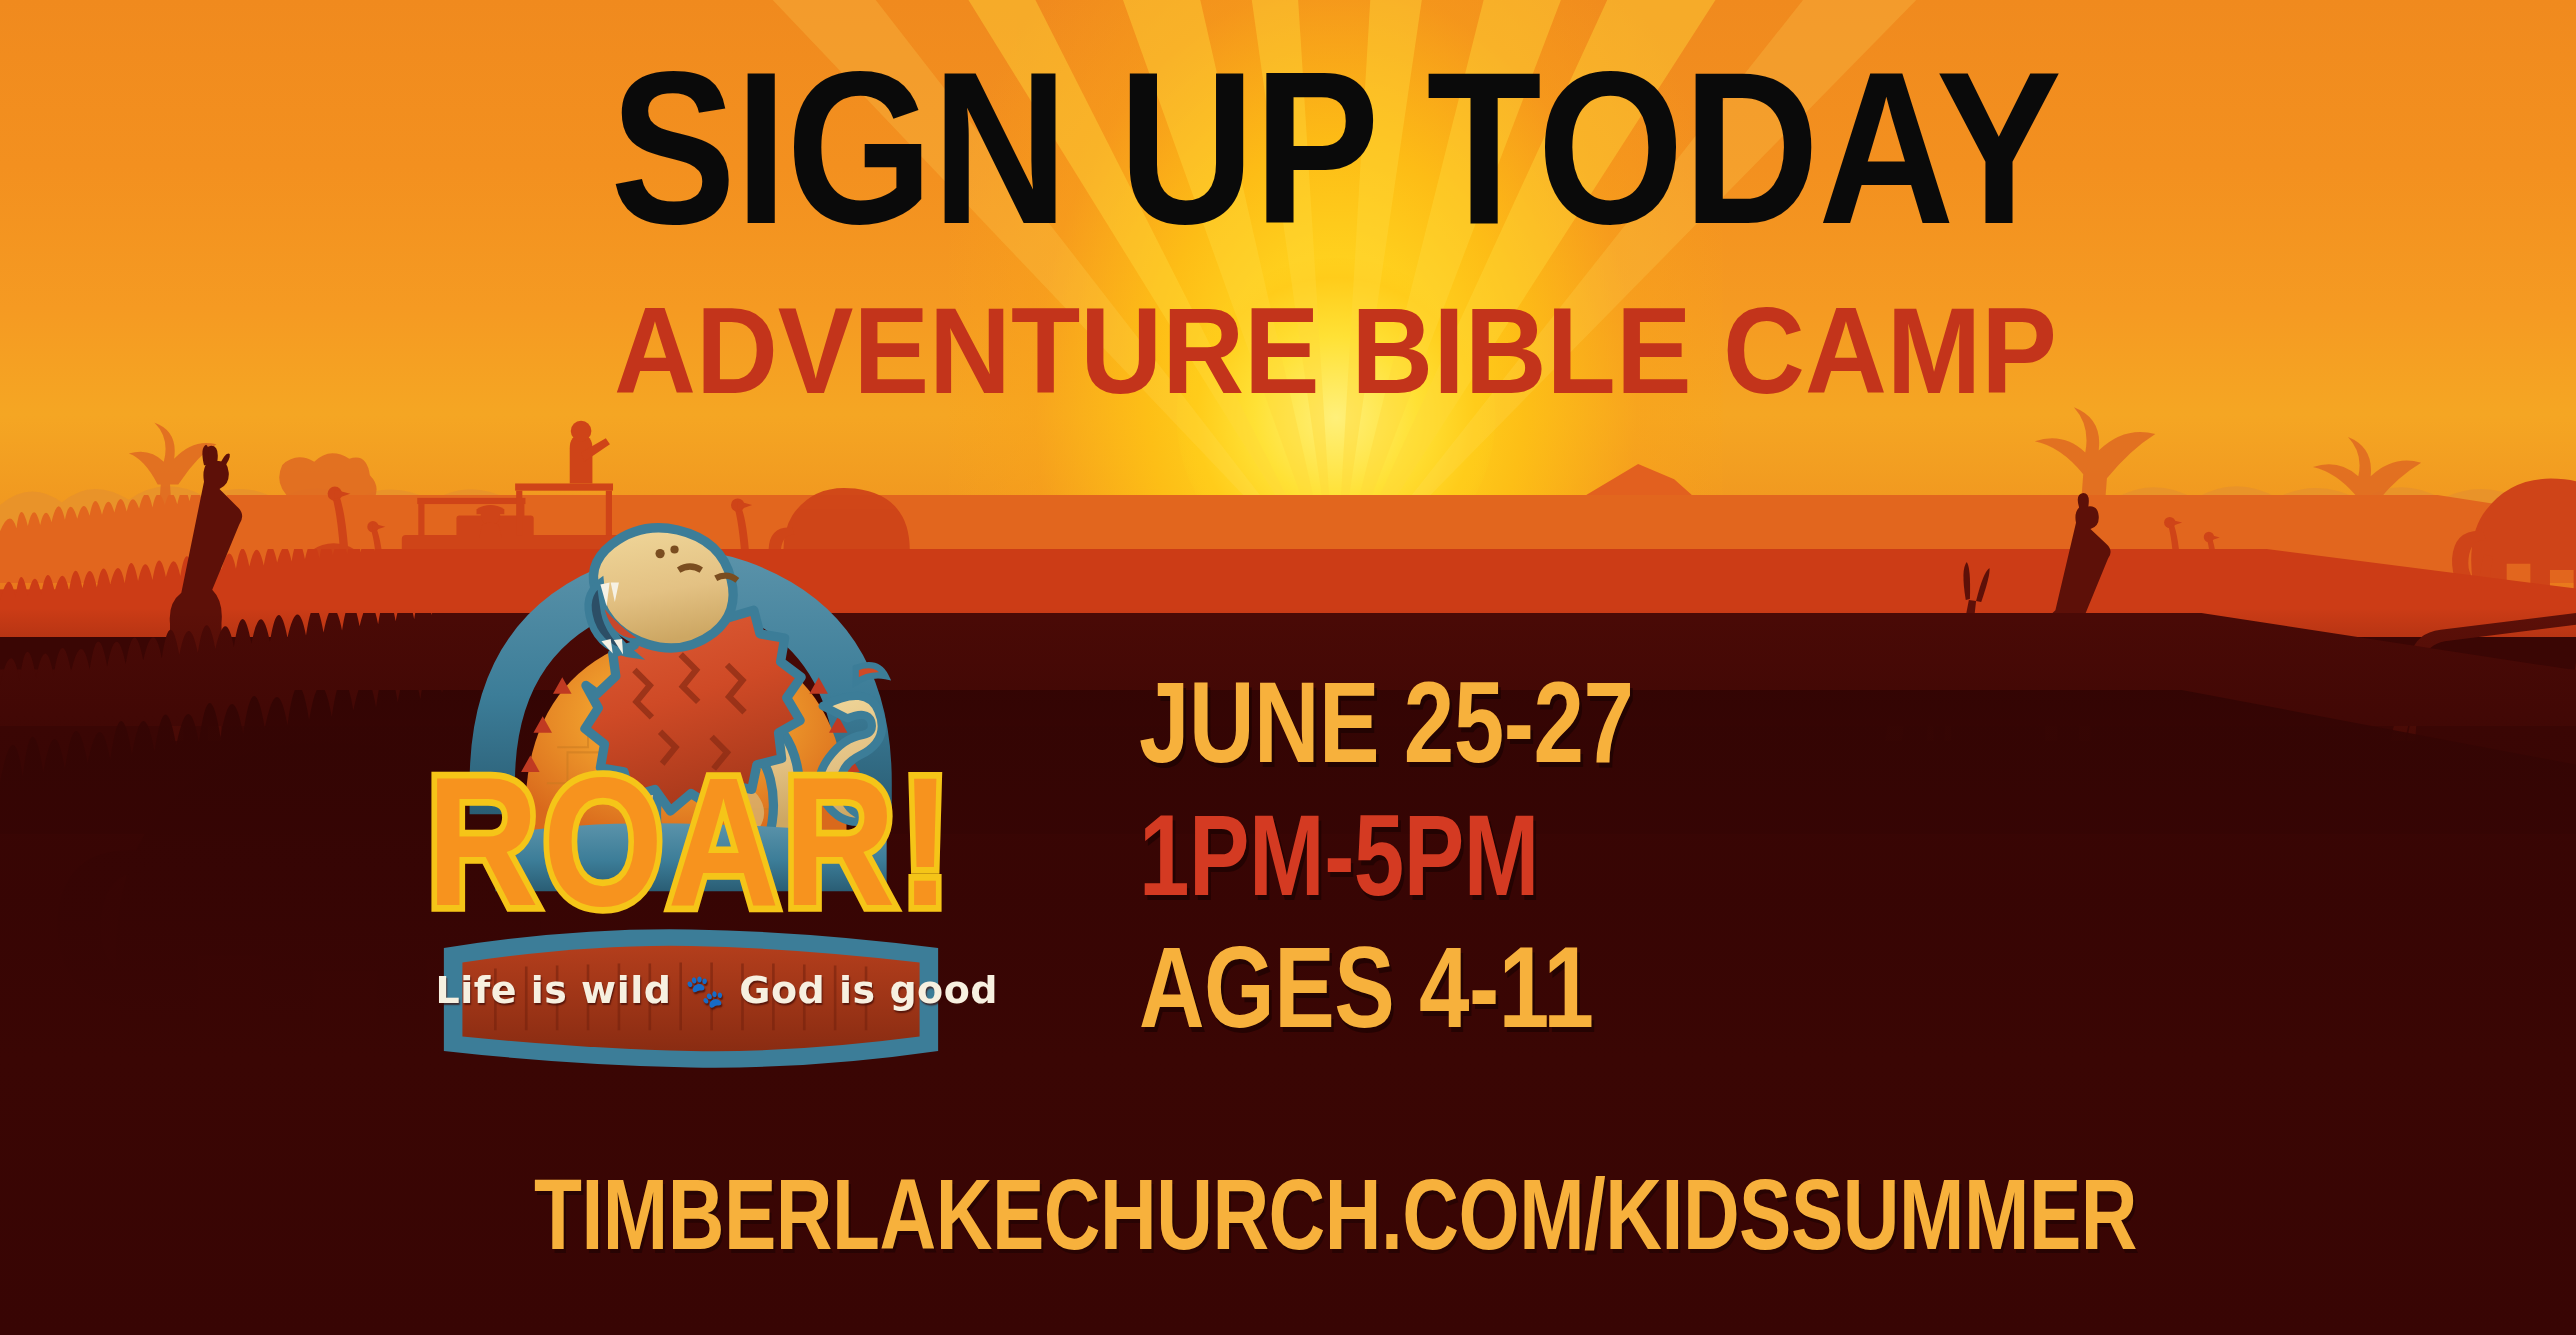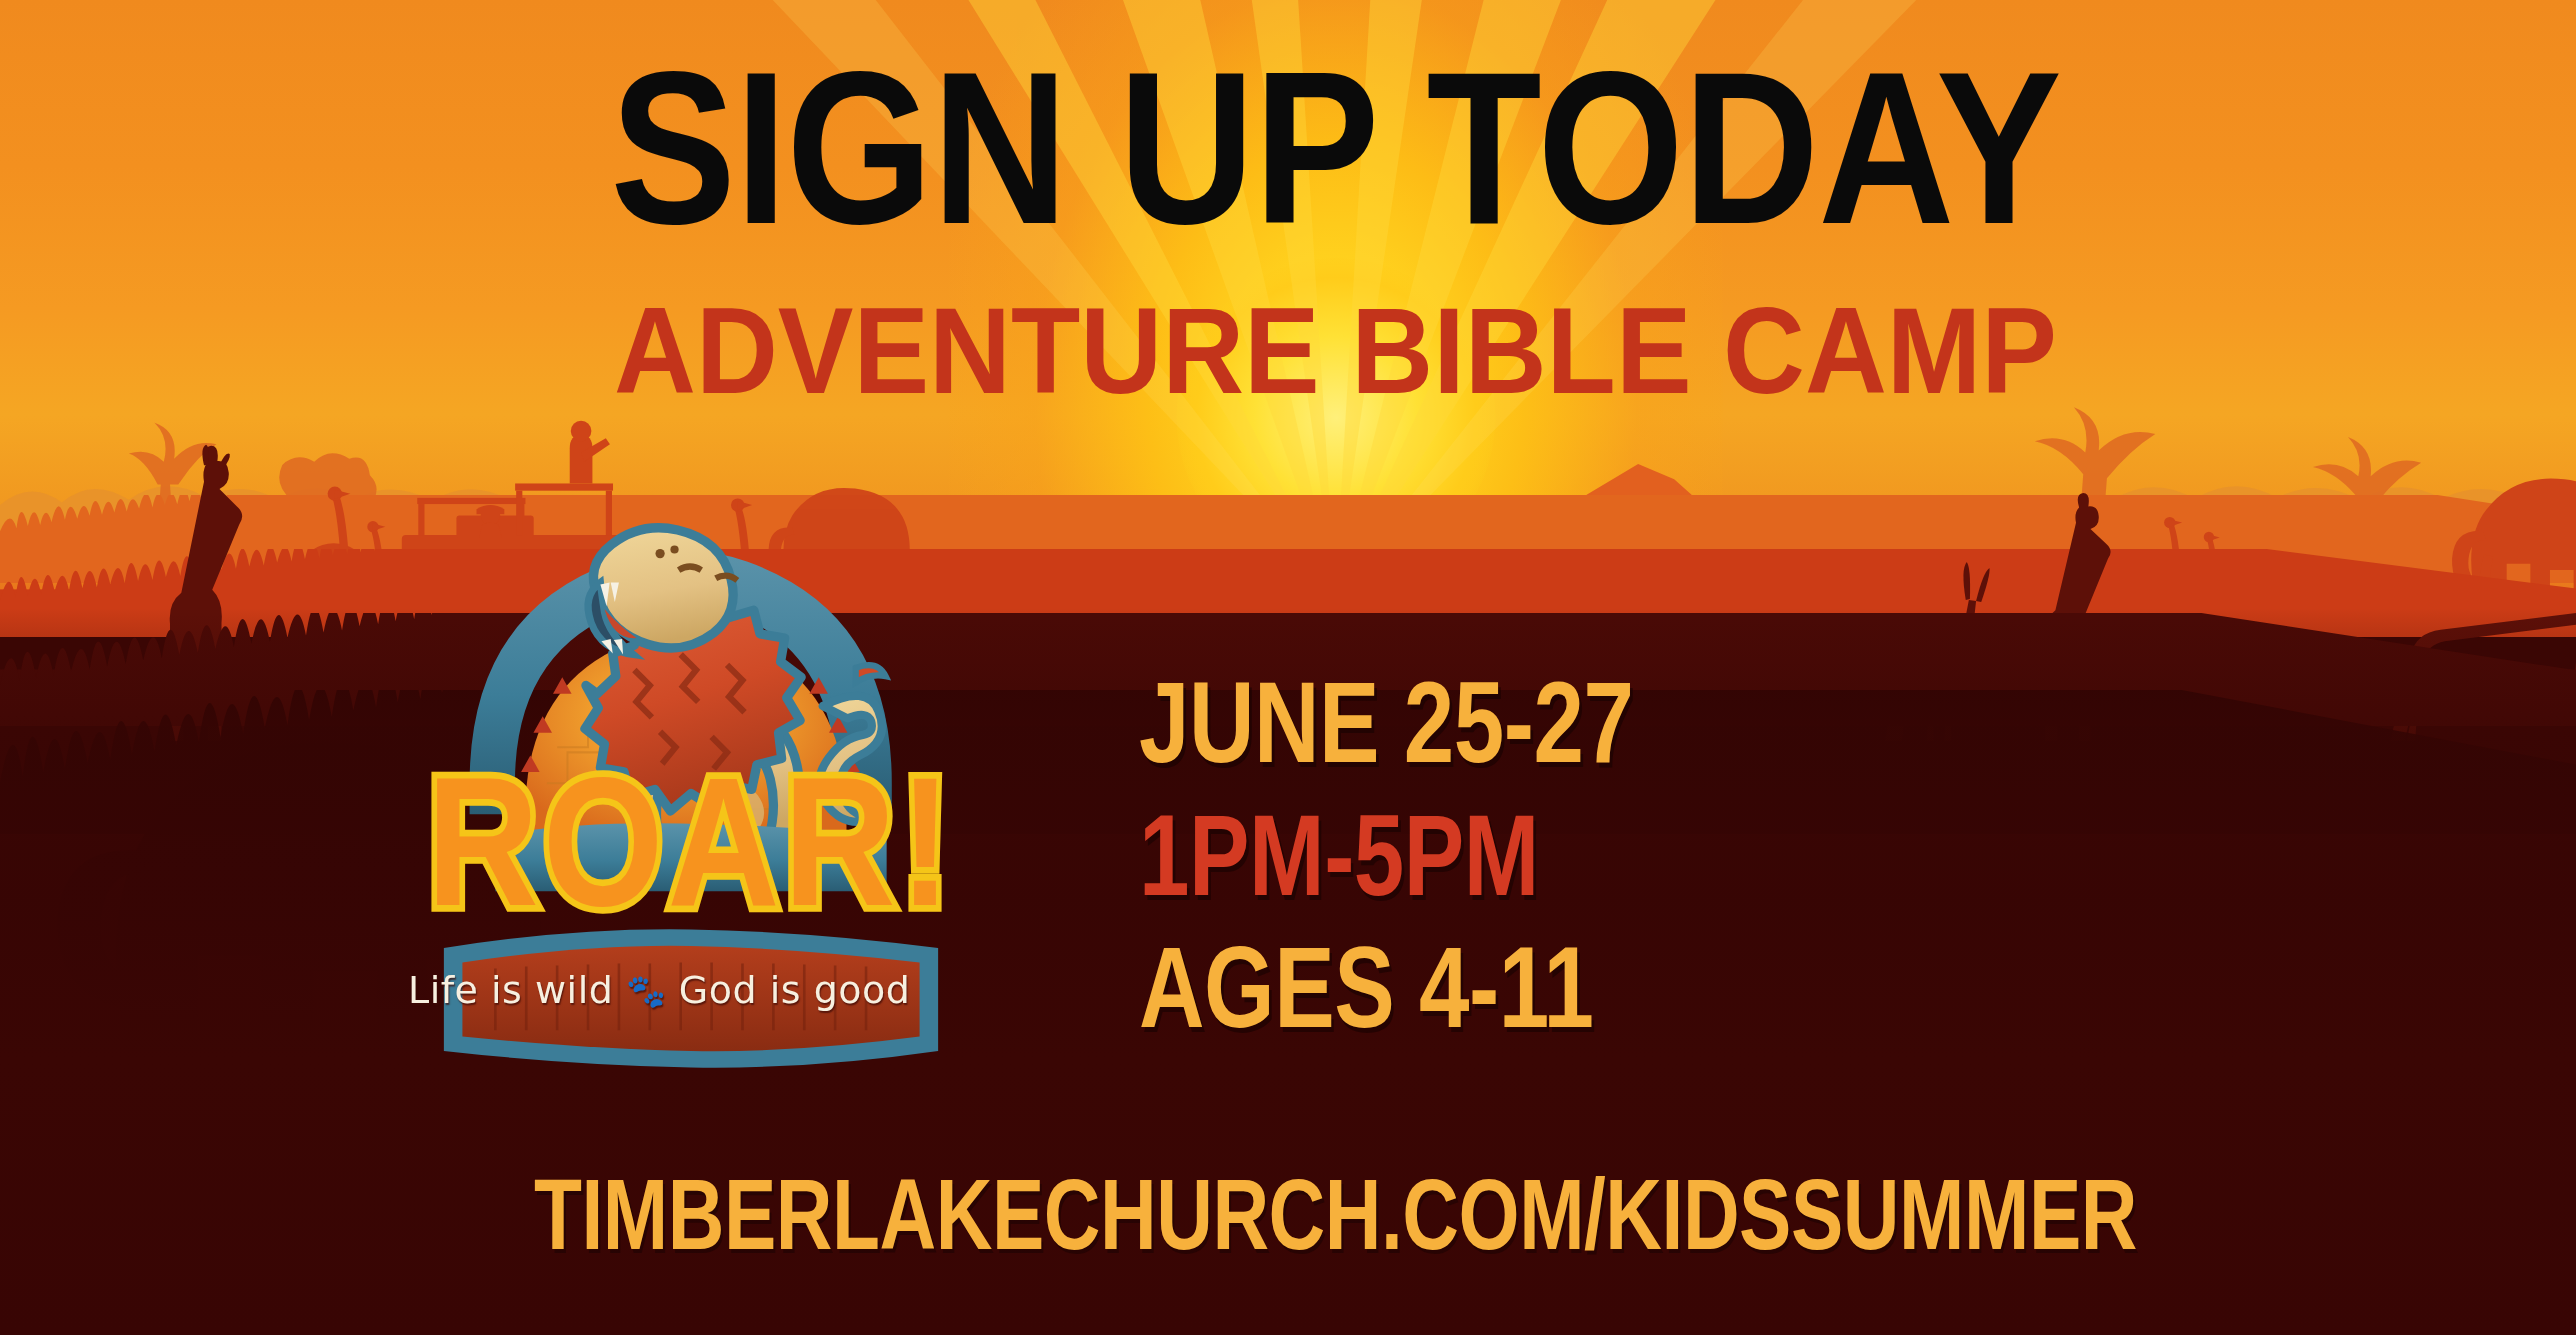--- a/index.html
+++ b/index.html
@@ -103,26 +103,26 @@
     -webkit-text-stroke:11.3px #f5c518;
     paint-order:stroke fill;
     letter-spacing:4.1px;
     transform:scaleY(1.18);
     transform-origin:50% 0;
     pointer-events:none;
   }
   .roar-word span { position:relative; }
 
   .tagline {
-    position:absolute; left:16px; top:540px; width:100%;
-    text-align:left;
+    position:absolute; left:8px; top:540px; width:100%;
+    text-align:right;
     font-size:38px;
     color:#f7f0e0;
     font-family:"DejaVu Sans", sans-serif;
-    font-weight:normal;
+    font-weight:bold;
     letter-spacing:0.5px;
     text-shadow:1px 1.5px 1.5px rgba(60,10,5,0.7);
   }
   .paw { color:#e8a72c; font-size:32px; vertical-align:1px; }
 </style>
 </head>
 <body>
 
 <div id="banner">
 

